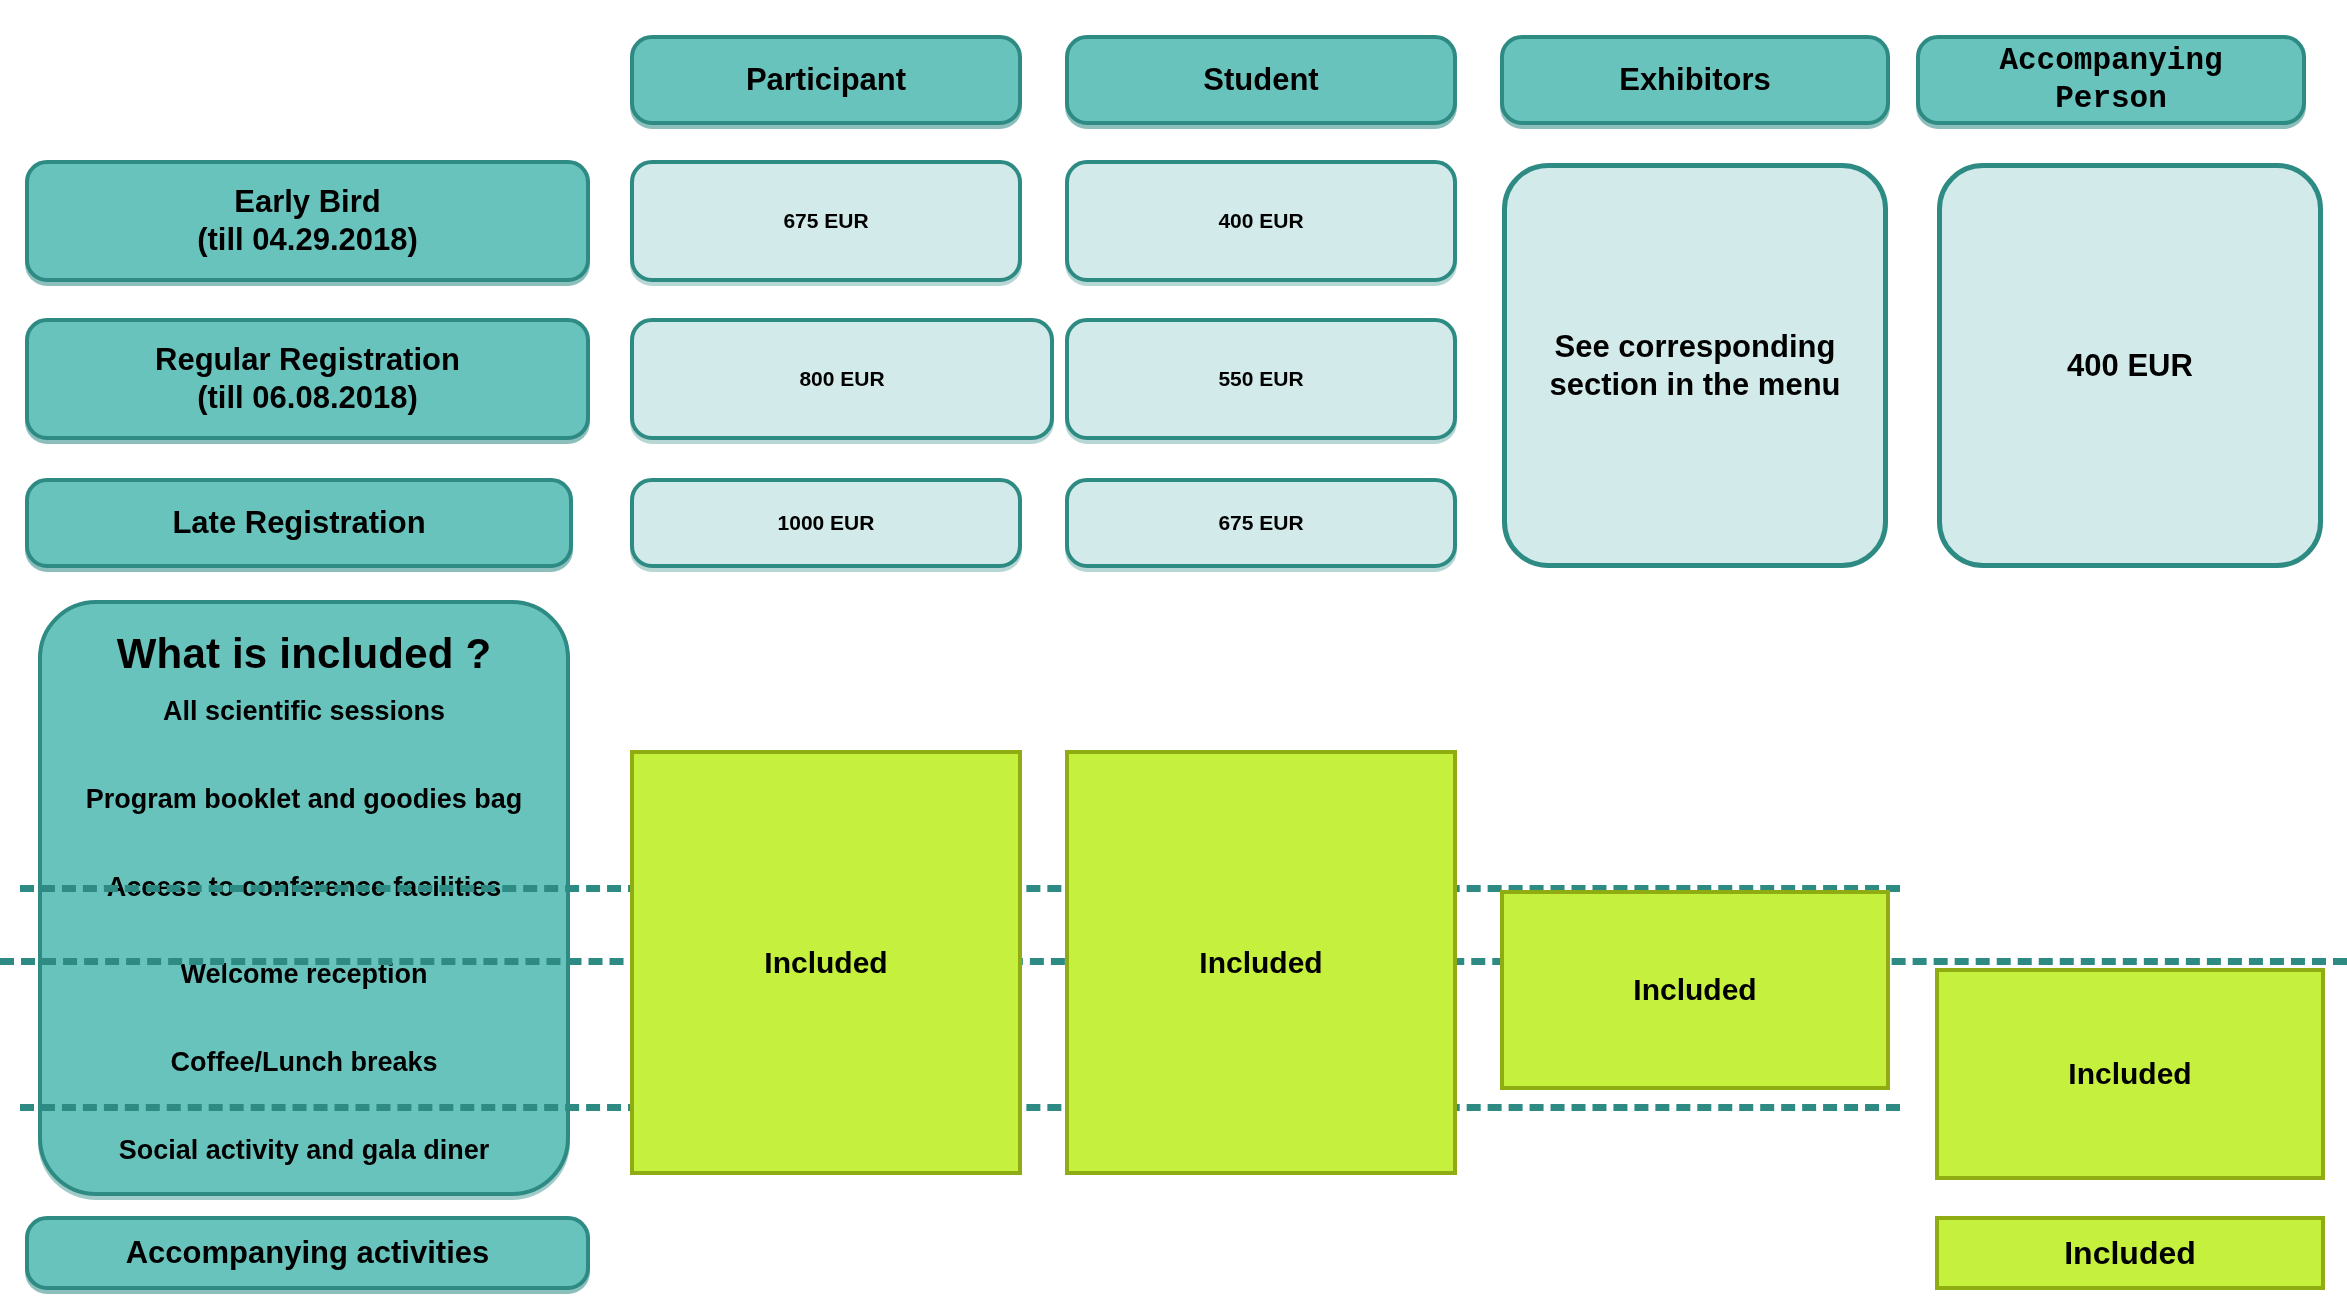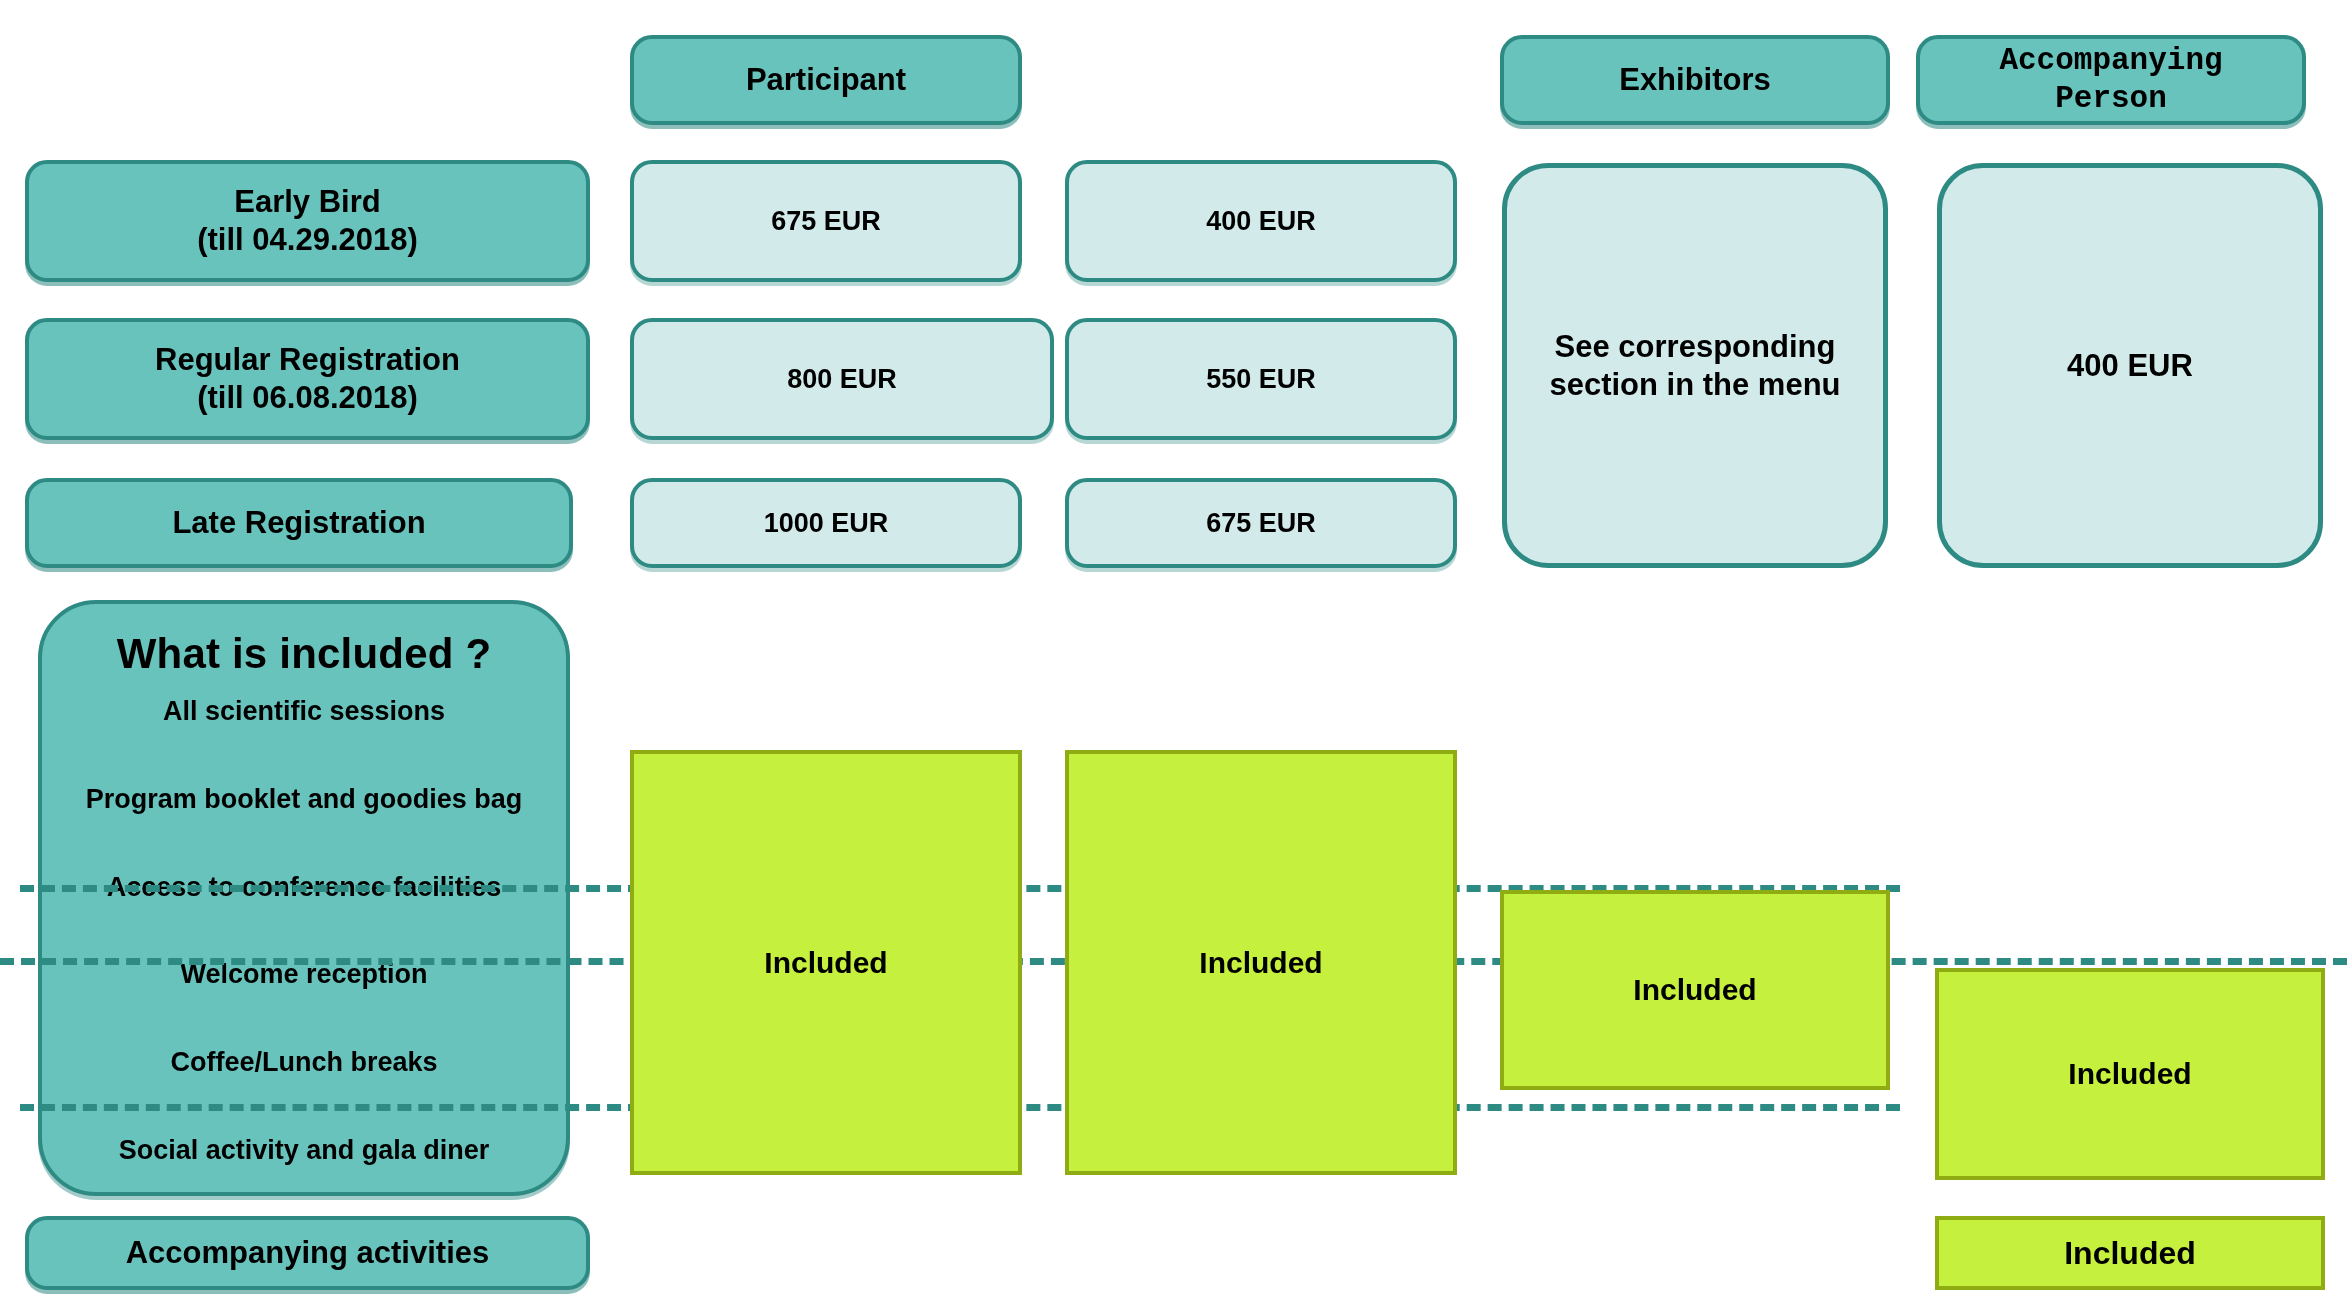--- a/index.html
+++ b/index.html
@@ -37,21 +37,21 @@
     border-radius:22px;
     font-size:31px;
     box-shadow:0 4px 0 rgba(46,139,132,0.55);
   }
 
   
   .price{
     background:#d2eaea;
     border:4px solid #2e8b84;
     border-radius:22px;
-    font-size:27px;
+    font-size:21px;
     box-shadow:0 4px 0 rgba(46,139,132,0.35);
   }
 
   
   .tall{
     background:#d2eaea;
     border:5px solid #2e8b84;
     border-radius:46px;
     font-size:31px;
   }
@@ -121,20 +121,23 @@
 </style>
 </head>
 <body>
 
 <div id="stage">
 
   <div class="box pill" style="left:630px;top:35px;width:392px;height:90px;">
     <span>Participant</span>
   </div>
 
+  <div class="box pill" style="left:1065px;top:35px;width:392px;height:90px;">
+    <span>Student</span>
+  </div>
 
   <div class="box pill" style="left:1500px;top:35px;width:390px;height:90px;text-align:center;">
     <span>Exhibitors</span>
   </div>
 
   <div class="box pill" style="left:1916px;top:35px;width:390px;height:90px;font-family:Liberation Mono, monospace;">
     <span>Accompanying Person</span>
   </div>
 
   <div class="box pill" style="left:25px;top:160px;width:565px;height:122px;flex-direction:column;">

